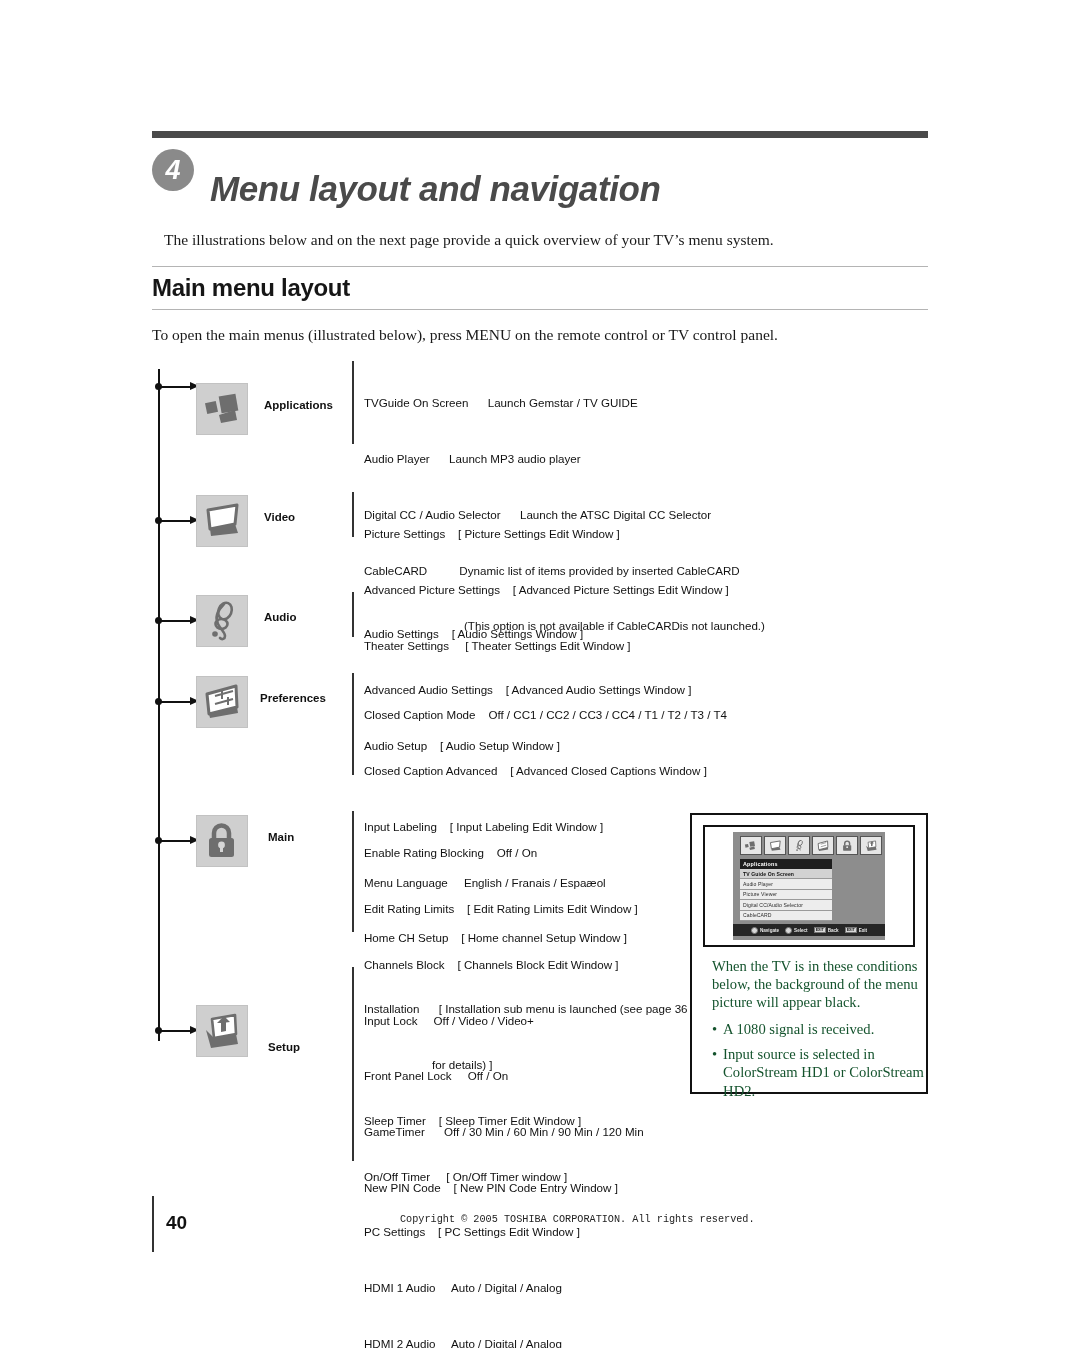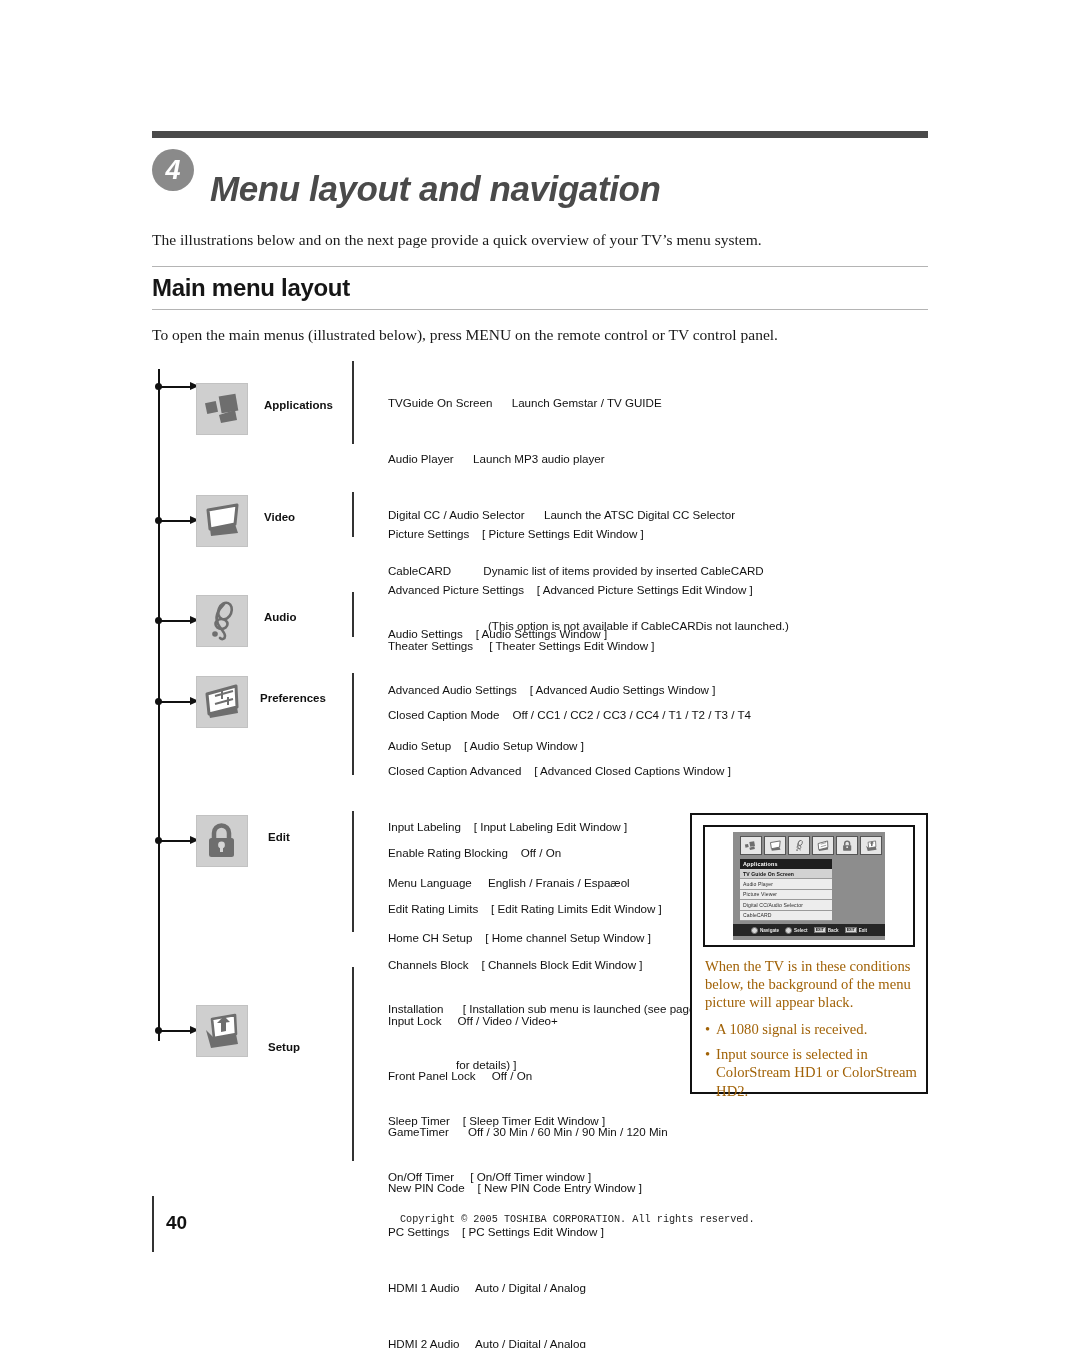--- a/index.html
+++ b/index.html
@@ -59,21 +59,21 @@
     font-size: 35px;
     color: #4a4a4a;
     letter-spacing: -0.4px;
     white-space: nowrap;
     margin-top: 37px;
   }
 
   
   .intro {
     position: absolute;
-    left: 152px; top: 230px;
+    left: 164px; top: 230px;
     width: 780px;
     font-size: 15.5px;
     line-height: 1.3;
   }
 
   
   .sec-rule-top {
     position: absolute;
     left: 152px; top: 266px;
     width: 776px; height: 1px;
@@ -165,21 +165,21 @@
 
   .lines {
     position: absolute;
     left: 214px;
     font-family: "Liberation Sans", sans-serif;
     font-size: 11.6px;
     color: #111;
     line-height: 18.6px;
     white-space: pre;
   }
-  .lines div { white-space: pre; margin-left: 24px; }
+  .lines div { white-space: pre; }
   .indent-note { padding-left: 100px; }
   .indent-note2 { padding-left: 68px; }
 
   
   .callout {
     position: absolute;
     left: 690px; top: 813px;
     width: 238px; height: 281px;
     border: 2px solid #111;
     background: #fff;
@@ -281,26 +281,26 @@
     font-size: 3.6px;
     color: #111;
     display: flex;
     align-items: center;
     justify-content: center;
     padding: 0 1px;
   }
 
   .callout-text {
     position: absolute;
-    left: 13px; top: 142px;
+    left: 20px; top: 142px;
     width: 212px;
     font-family: "Liberation Serif", serif;
     font-size: 14.6px;
     line-height: 1.24;
-    color: #a16207;
+    color: #14532d;
   }
   .callout-bullets {
     margin-top: 9px;
   }
   .callout-bullet {
     display: flex;
     gap: 6px;
     margin-bottom: 7px;
     font-size: 14.6px;
     line-height: 1.24;
@@ -445,21 +445,21 @@
     </div>
 
     <div class="icon-box" style="top:460px; left:46px">
       <svg width="48" height="48" viewBox="0 0 48 48">
         <path d="M17 23 L17 17 A7.5 7.5 0 0 1 32 17 L32 23" fill="none" stroke="#6e6e6e" stroke-width="4.5"></path>
         <rect x="12" y="22" width="25" height="19" rx="2.5" fill="#6e6e6e"></rect>
         <circle cx="24.5" cy="29" r="3.4" fill="#d6d6d6"></circle>
         <rect x="23" y="29" width="3" height="7" fill="#d6d6d6"></rect>
       </svg>
     </div>
-    <div class="group-label" style="top:476px; left:118px">Edit</div>
+    <div class="group-label" style="top:476px; left:118px">Main</div>
     <div class="group-rule" style="top:456px; height:121px"></div>
     <div class="lines" style="top:452px">
       <div>Enable Rating Blocking    Off / On</div>
       <div>Edit Rating Limits    [ Edit Rating Limits Edit Window ]</div>
       <div>Channels Block    [ Channels Block Edit Window ]</div>
       <div>Input Lock     Off / Video / Video+</div>
       <div>Front Panel Lock     Off / On</div>
       <div>GameTimer      Off / 30 Min / 60 Min / 90 Min / 120 Min</div>
       <div>New PIN Code    [ New PIN Code Entry Window ]</div>
     </div>

